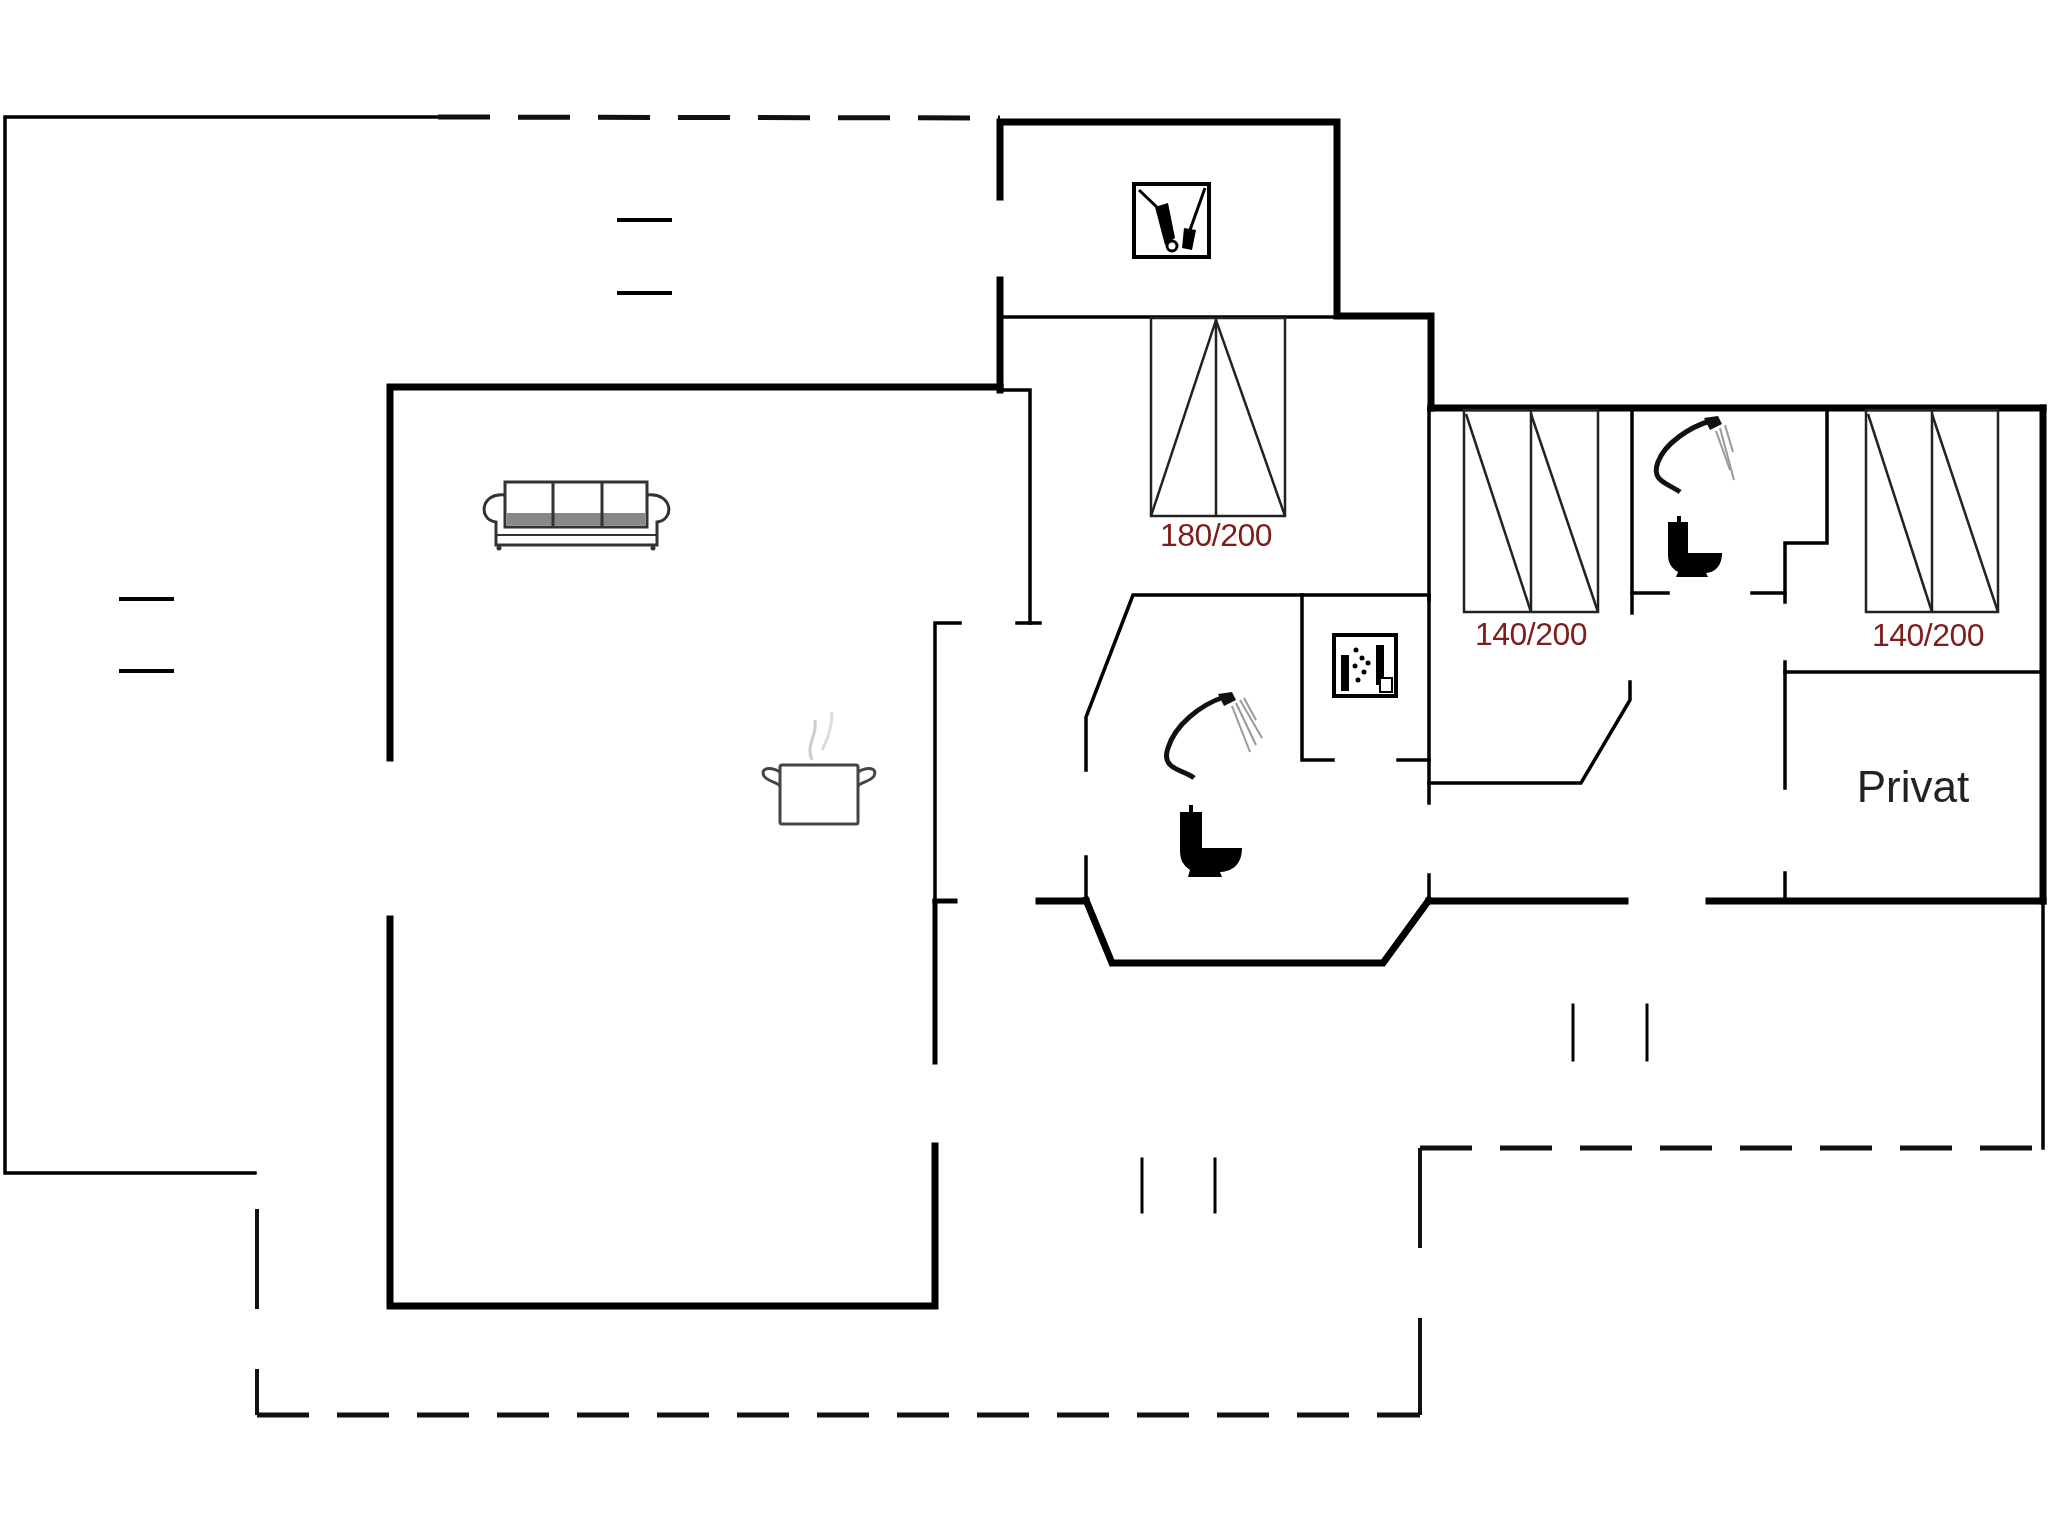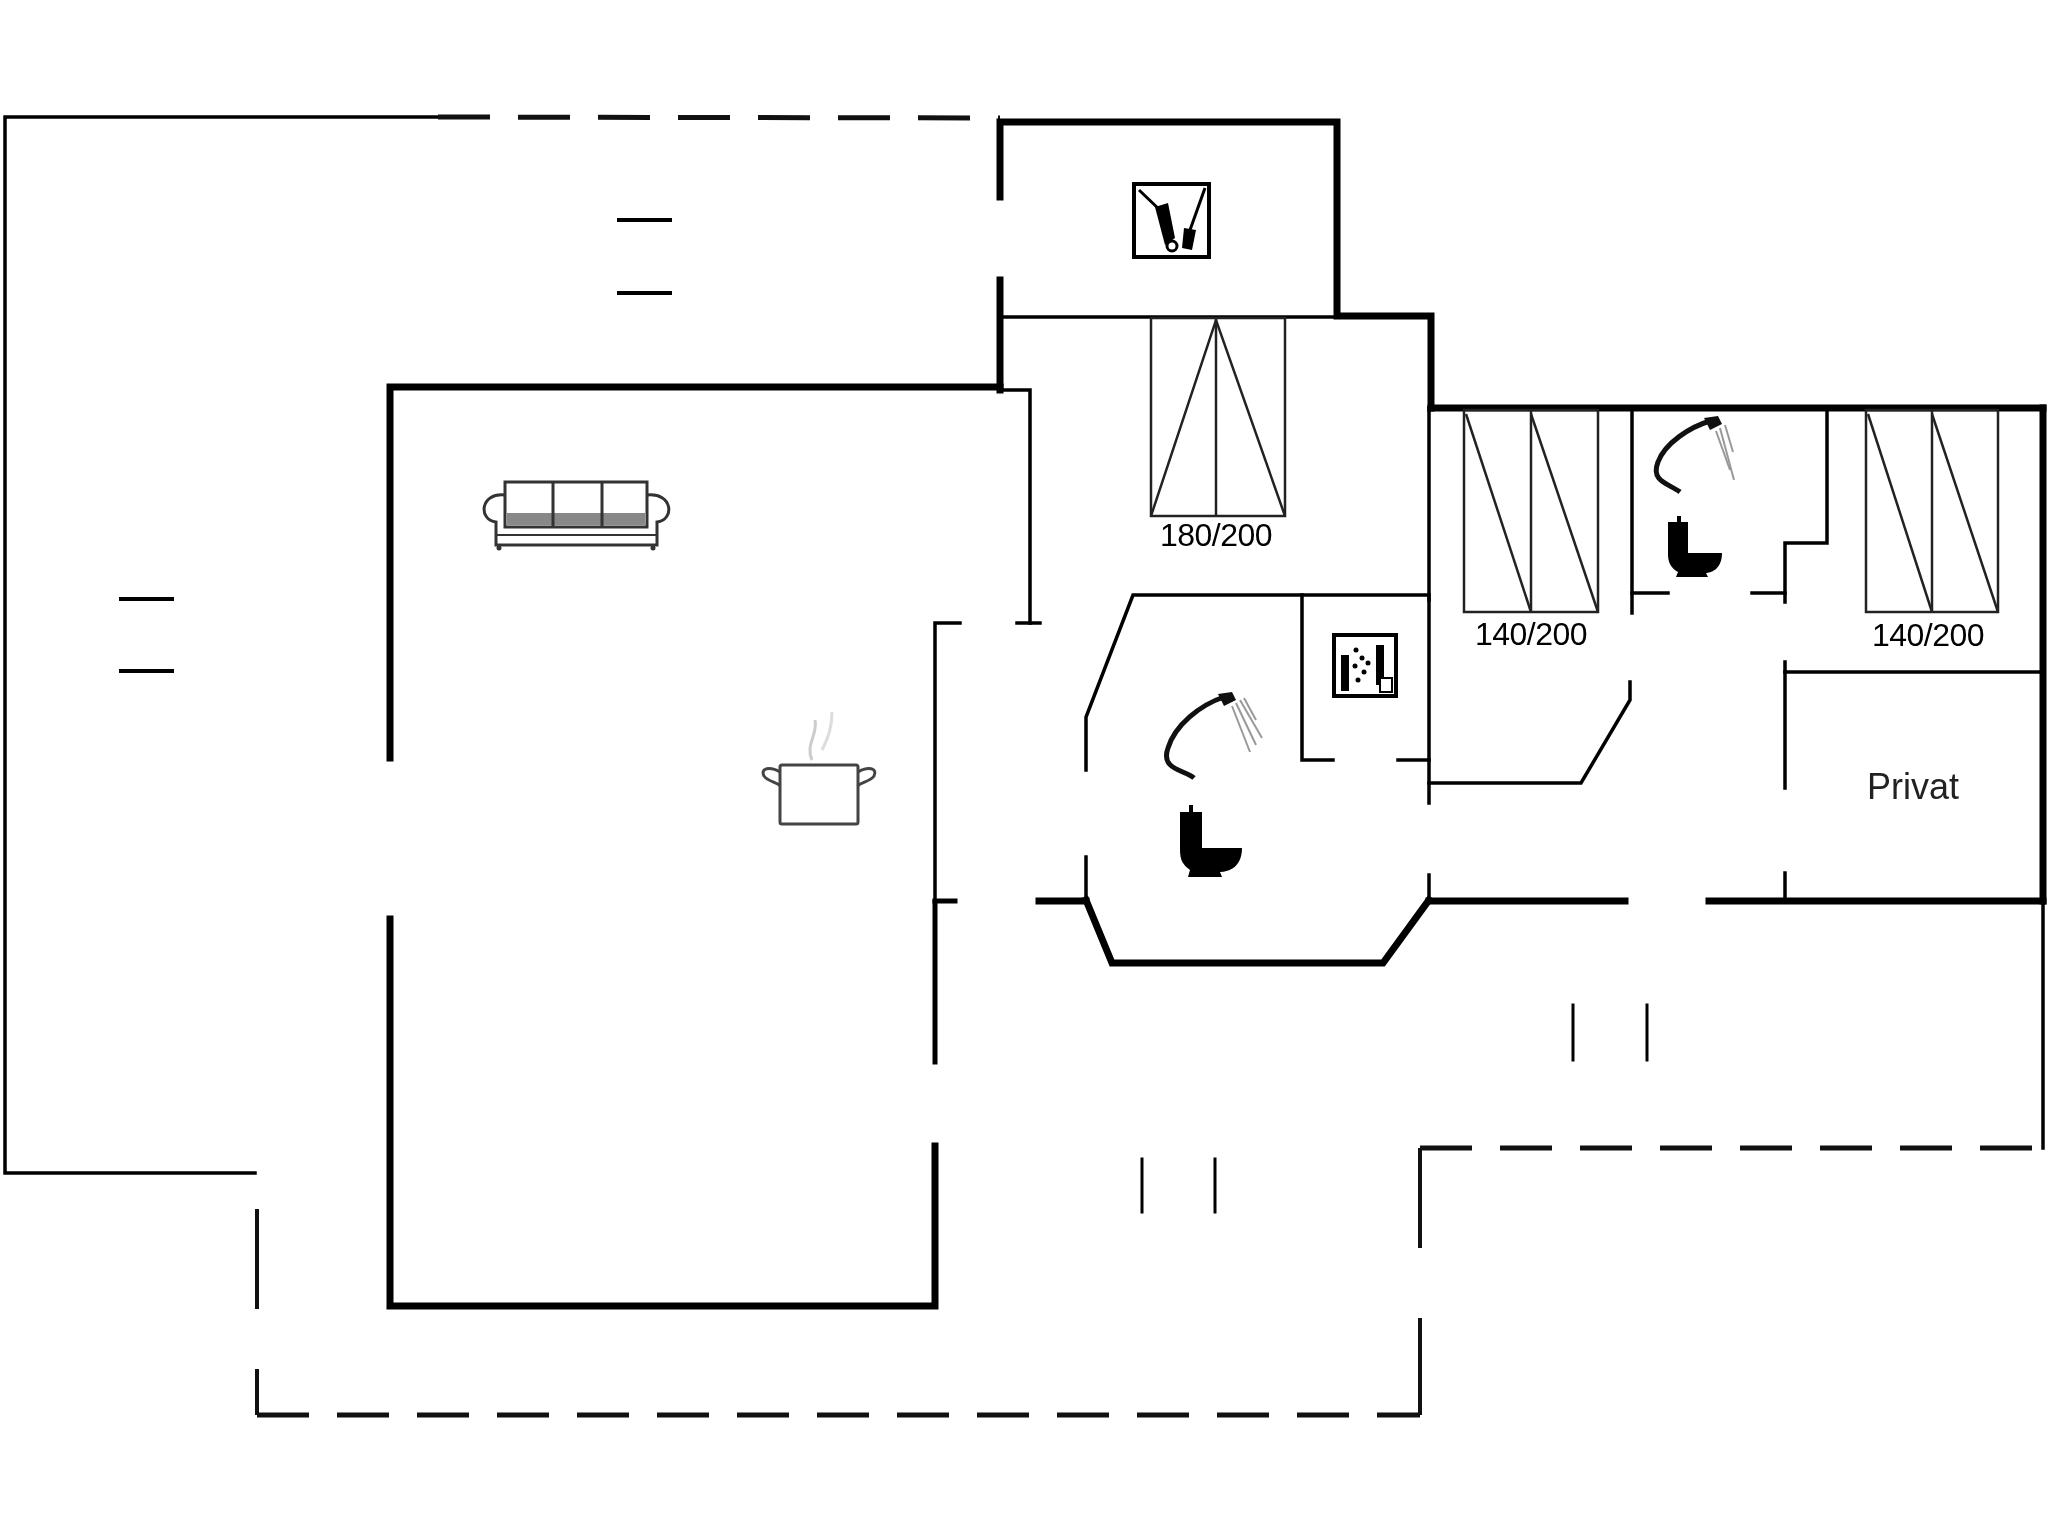--- a/index.html
+++ b/index.html
@@ -5,22 +5,22 @@
   html,body{margin:0;padding:0;background:#ffffff;}
   body{width:2048px;height:1536px;overflow:hidden;position:relative;font-family:"Liberation Sans",sans-serif;}
   svg{position:absolute;left:0;top:0;}
   .wall{stroke:#000;fill:none;stroke-linecap:square;}
   .w-thick{stroke-width:7;}
   .w-med{stroke-width:5;}
   .w-thin{stroke-width:3.5;}
   .dash{stroke:#111;stroke-width:5;fill:none;stroke-dasharray:52 28;}
   .furn{stroke:#222;stroke-width:2.5;fill:none;}
   .label{position:absolute;color:#2a2a2a;font-family:"Liberation Sans",sans-serif;white-space:nowrap;transform:translate(-50%,-50%);}
-  .bedlabel{font-size:32px;letter-spacing:-0.5px;color:#000000;}
-  .roomlabel{font-size:36px;color:#222;}
+  .bedlabel{font-size:32px;letter-spacing:-0.5px;color:#7f1d1d;}
+  .roomlabel{font-size:44px;color:#222;}
 </style>
 </head>
 <body>
 
 <svg width="2048" height="1536" viewBox="0 0 2048 1536" xmlns="http://www.w3.org/2000/svg">
 
   <g>
     <polyline class="wall w-thin" points="438,117 5,117 5,1173 255,1173"></polyline>
     <line class="dash" x1="438" y1="117" x2="1000" y2="118"></line>
     <line class="dash" x1="257" y1="1209" x2="257" y2="1415" style="stroke-dasharray:100 60;stroke-width:4"></line>

